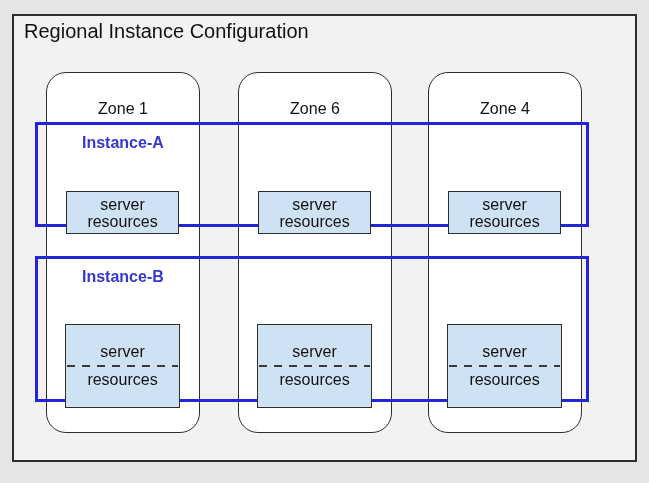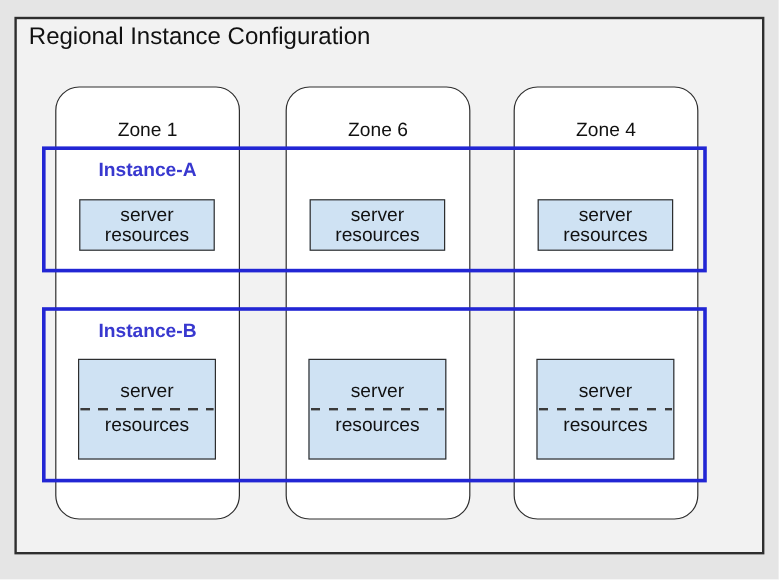--- a/index.html
+++ b/index.html
@@ -78,20 +78,21 @@
   }
   .server-box {
     position: absolute;
     background: #cfe2f3;
     border: 1px solid #2e2e2e;
     box-sizing: border-box;
     z-index: 3;
     font-size: 16px;
     color: #111111;
     text-align: center;
+    margin-top: 25px;
   }
   .server-box.size-a {
     top: 166px;
     width: 113px;
     height: 43px;
     display: flex;
     flex-direction: column;
     justify-content: center;
     line-height: 17px;
   }

